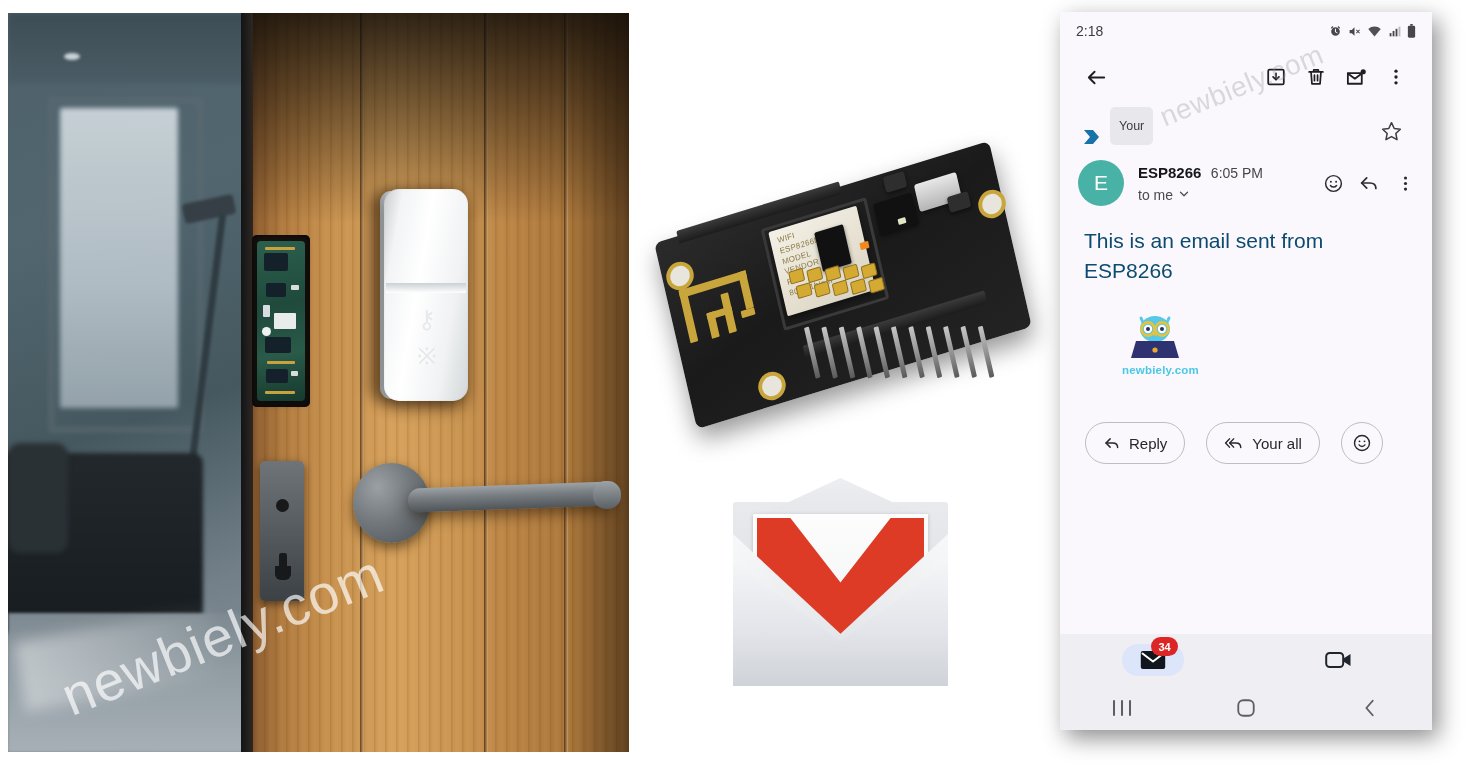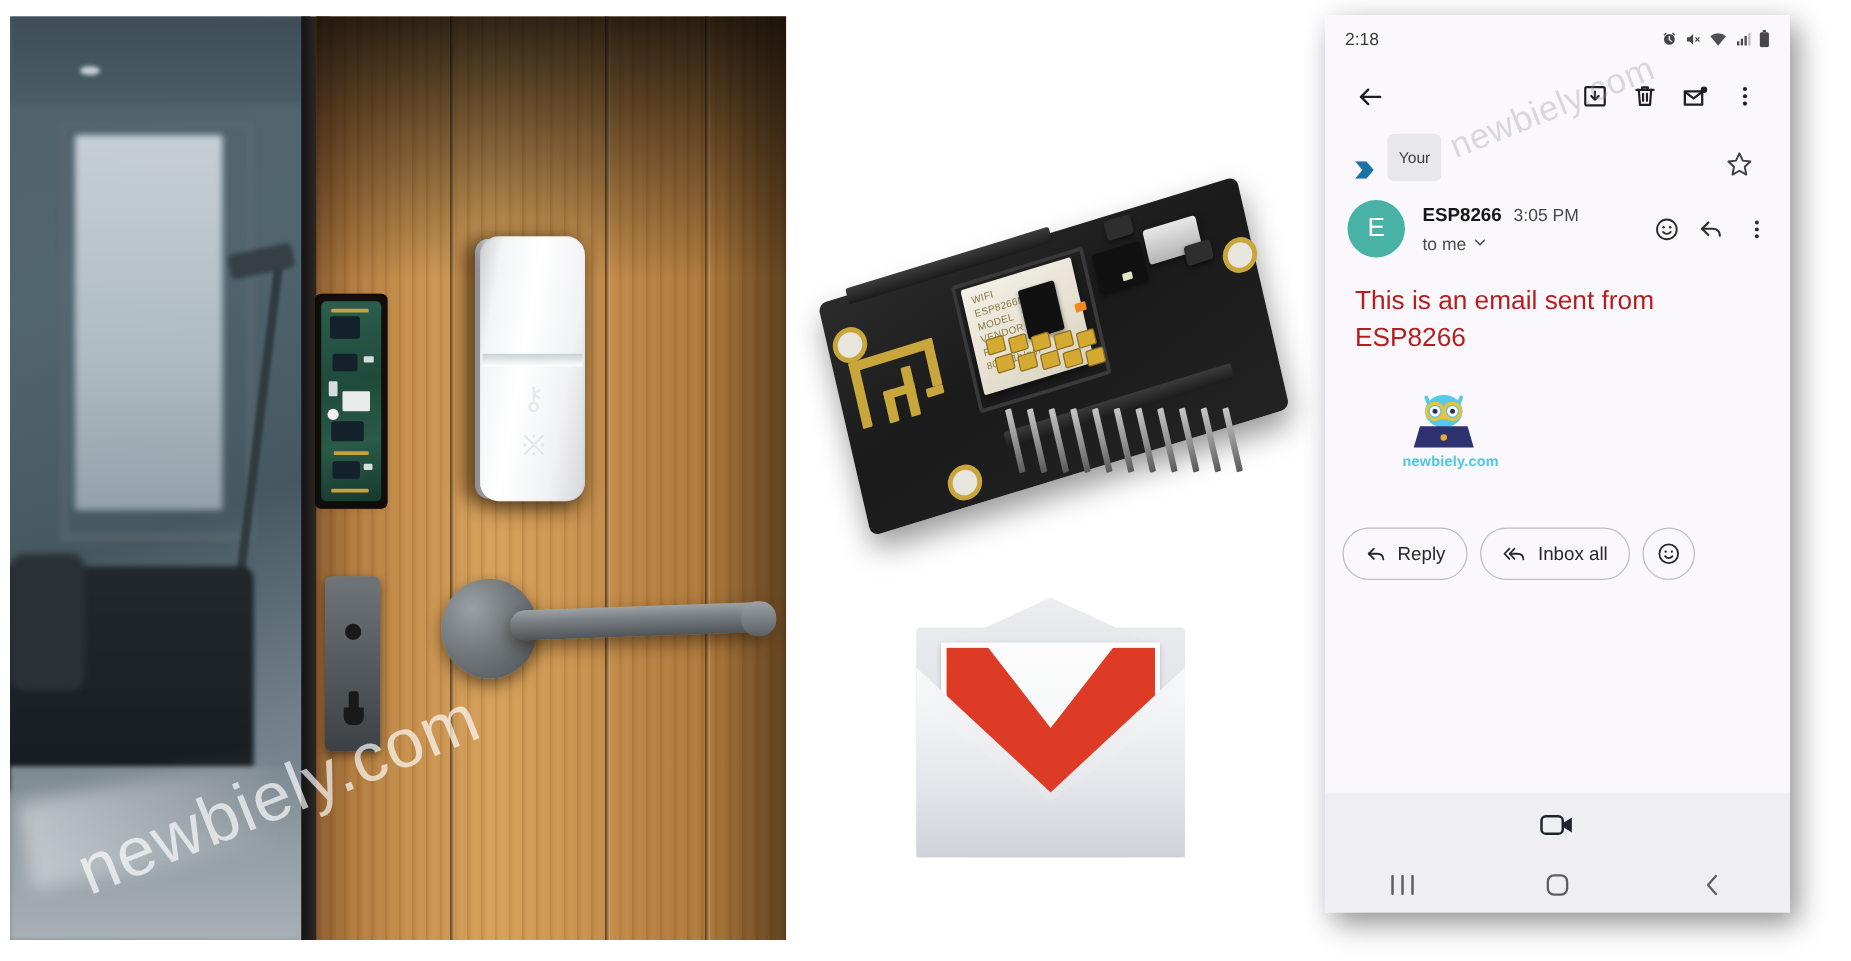--- a/index.html
+++ b/index.html
@@ -191,29 +191,29 @@
   .sender-row{display:flex;align-items:center;padding:12px 14px 4px 18px;}
   .avatar{width:46px;height:46px;border-radius:50%;background:#49b2a6;color:#ffffff;
         font-size:21px;display:flex;align-items:center;justify-content:center;flex:0 0 auto;}
   .sender-info{margin-left:14px;flex:1;}
   .sname{font-size:15px;color:#16161a;font-weight:bold;display:inline;}
   .stime{font-size:14px;color:#45454a;display:inline;margin-left:5px;}
   .sto{font-size:14px;color:#4a4a4f;margin-top:5px;display:flex;align-items:center;gap:5px;}
   .srow-actions{display:flex;align-items:center;gap:10px;color:#2b2b30;}
   .srow-actions span{width:26px;height:26px;display:flex;align-items:center;justify-content:center;}
 
-  .body-text{padding:16px 18px 0 24px;font-size:21px;line-height:30px;color:#b91c1c;}
+  .body-text{padding:16px 18px 0 24px;font-size:21px;line-height:30px;color:#0c4a6e;}
 
   .logos{display:flex;align-items:center;gap:64px;padding:26px 0 0 62px;}
   .owl{width:66px;text-align:center;}
   .owl-svg{display:block;margin:0 auto;}
   .owl-txt{font-size:11.5px;color:#49c8e6;font-weight:bold;margin-top:2px;letter-spacing:.2px;}
   .diy{width:108px;}
 
-  .qactions{display:flex;align-items:center;gap:10px;padding:46px 0 0 14px;}
+  .qactions{display:flex;align-items:center;gap:21px;padding:46px 0 0 14px;margin-left:11px;}
   .qbtn{height:40px;border:1px solid #bdbdc4;border-radius:21px;display:flex;
         align-items:center;gap:8px;padding:0 17px;color:#26262b;font-size:15px;background:#faf8fd;}
   .qbtn svg{display:block;}
   .qemoji{width:40px;height:40px;border:1px solid #bdbdc4;border-radius:50%;
         display:flex;align-items:center;justify-content:center;color:#26262b;}
 
   .bottombar{position:absolute;left:0;bottom:0;width:372px;height:96px;background:#eeeef3;}
   .bb-tabs{height:52px;display:flex;align-items:center;}
   .bb-tab{flex:1;display:flex;align-items:center;justify-content:center;}
   .mail-pill{width:62px;height:32px;border-radius:16px;background:#dde5fa;
@@ -453,21 +453,21 @@
         <path d="M12 2.8l2.85 6.05 6.35.78-4.7 4.4 1.25 6.47L12 17.3l-5.75 3.2 1.25-6.47-4.7-4.4 6.35-.78z"></path>
       </svg>
     </div>
   </div>
 
   <div class="sender-row">
     <div class="avatar">E</div>
     <div class="sender-info">
       <div>
         <span class="sname">ESP8266</span>
-        <span class="stime">3:05 PM</span>
+        <span class="stime">6:05 PM</span>
       </div>
       <div class="sto">
         <span>to me</span>
         <span>
           <svg width="12" height="12" viewBox="0 0 24 24" fill="none" stroke="#4a4a4f" stroke-width="2.4" stroke-linecap="round" stroke-linejoin="round">
               <path d="M5 8.5l7 7 7-7"></path>
             </svg>
         </span>
       </div>
     </div>
@@ -527,35 +527,44 @@
           <path d="M4 12h9c4 0 6.5 2.3 6.5 6"></path>
       </svg>
       <span>Reply</span>
     </div>
     <div class="qbtn">
       <svg width="20" height="18" viewBox="0 0 26 24" fill="none" stroke="#26262b" stroke-width="1.9" stroke-linecap="round" stroke-linejoin="round">
         <path d="M7 6.5L1.8 12 7 17.5"></path>
           <path d="M12.5 6.5L7.3 12l5.2 5.5"></path>
         <path d="M7.3 12h8.2c4 0 6.5 2.3 6.5 6"></path>
       </svg>
-      <span>Inbox all</span>
+      <span>Your all</span>
     </div>
     <div class="qemoji">
       <svg width="20" height="20" viewBox="0 0 24 24" fill="none" stroke="#26262b" stroke-width="1.7">
         <circle cx="12" cy="12" r="9"></circle>
         <circle cx="9" cy="10" r="1.1" fill="#26262b" stroke="none"></circle>
         <circle cx="15" cy="10" r="1.1" fill="#26262b" stroke="none"></circle>
         <path d="M8.5 14.3c.9 1.2 2.1 1.8 3.5 1.8s2.6-.6 3.5-1.8" stroke-linecap="round"></path>
       </svg>
     </div>
   </div>
 
   <div class="bottombar">
     <div class="bb-tabs">
       <div class="bb-tab">
+        <div class="mail-pill">
+          <svg width="26" height="20" viewBox="0 0 26 20">
+            <rect x="0.8" y="1" width="24.4" height="18" rx="2" fill="#11151c"></rect>
+            <path d="M2.5 3.5l10.5 8 10.5-8" fill="none" stroke="#ffffff" stroke-width="2" stroke-linecap="round" stroke-linejoin="round"></path>
+          </svg>
+          <div class="badge">34</div>
+        </div>
+      </div>
+      <div class="bb-tab">
         <svg width="28" height="20" viewBox="0 0 28 20" fill="none" stroke="#20242c" stroke-width="2" stroke-linejoin="round">
           <rect x="1.2" y="3" width="17" height="14" rx="3.5"></rect>
           <path d="M18.5 8.4l7-4.4v12l-7-4.4z" fill="#20242c" stroke="none"></path>
         </svg>
       </div>
     </div>
     <div class="navbar">
       <div class="nav-b">
         <svg width="22" height="18" viewBox="0 0 22 18" fill="none" stroke="#5d5d63" stroke-width="2" stroke-linecap="round">
           <path d="M3 2v14M11 2v14M19 2v14"></path>

